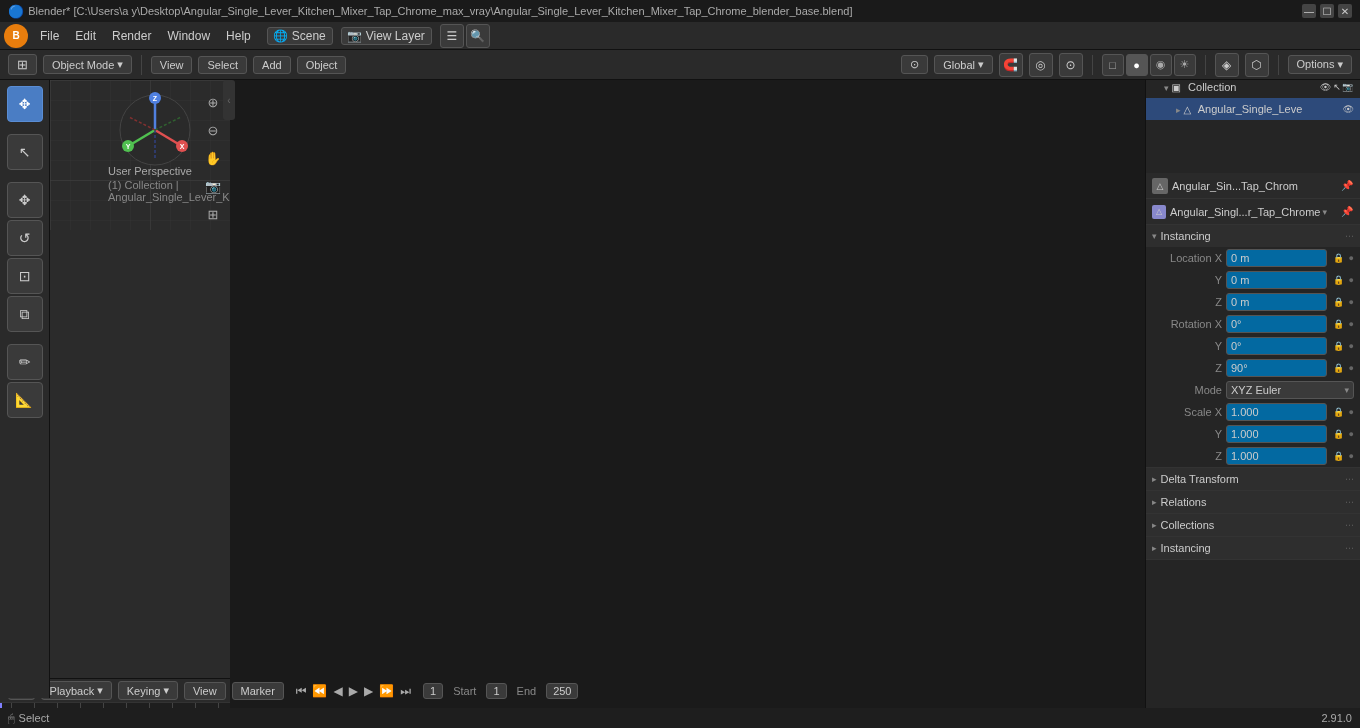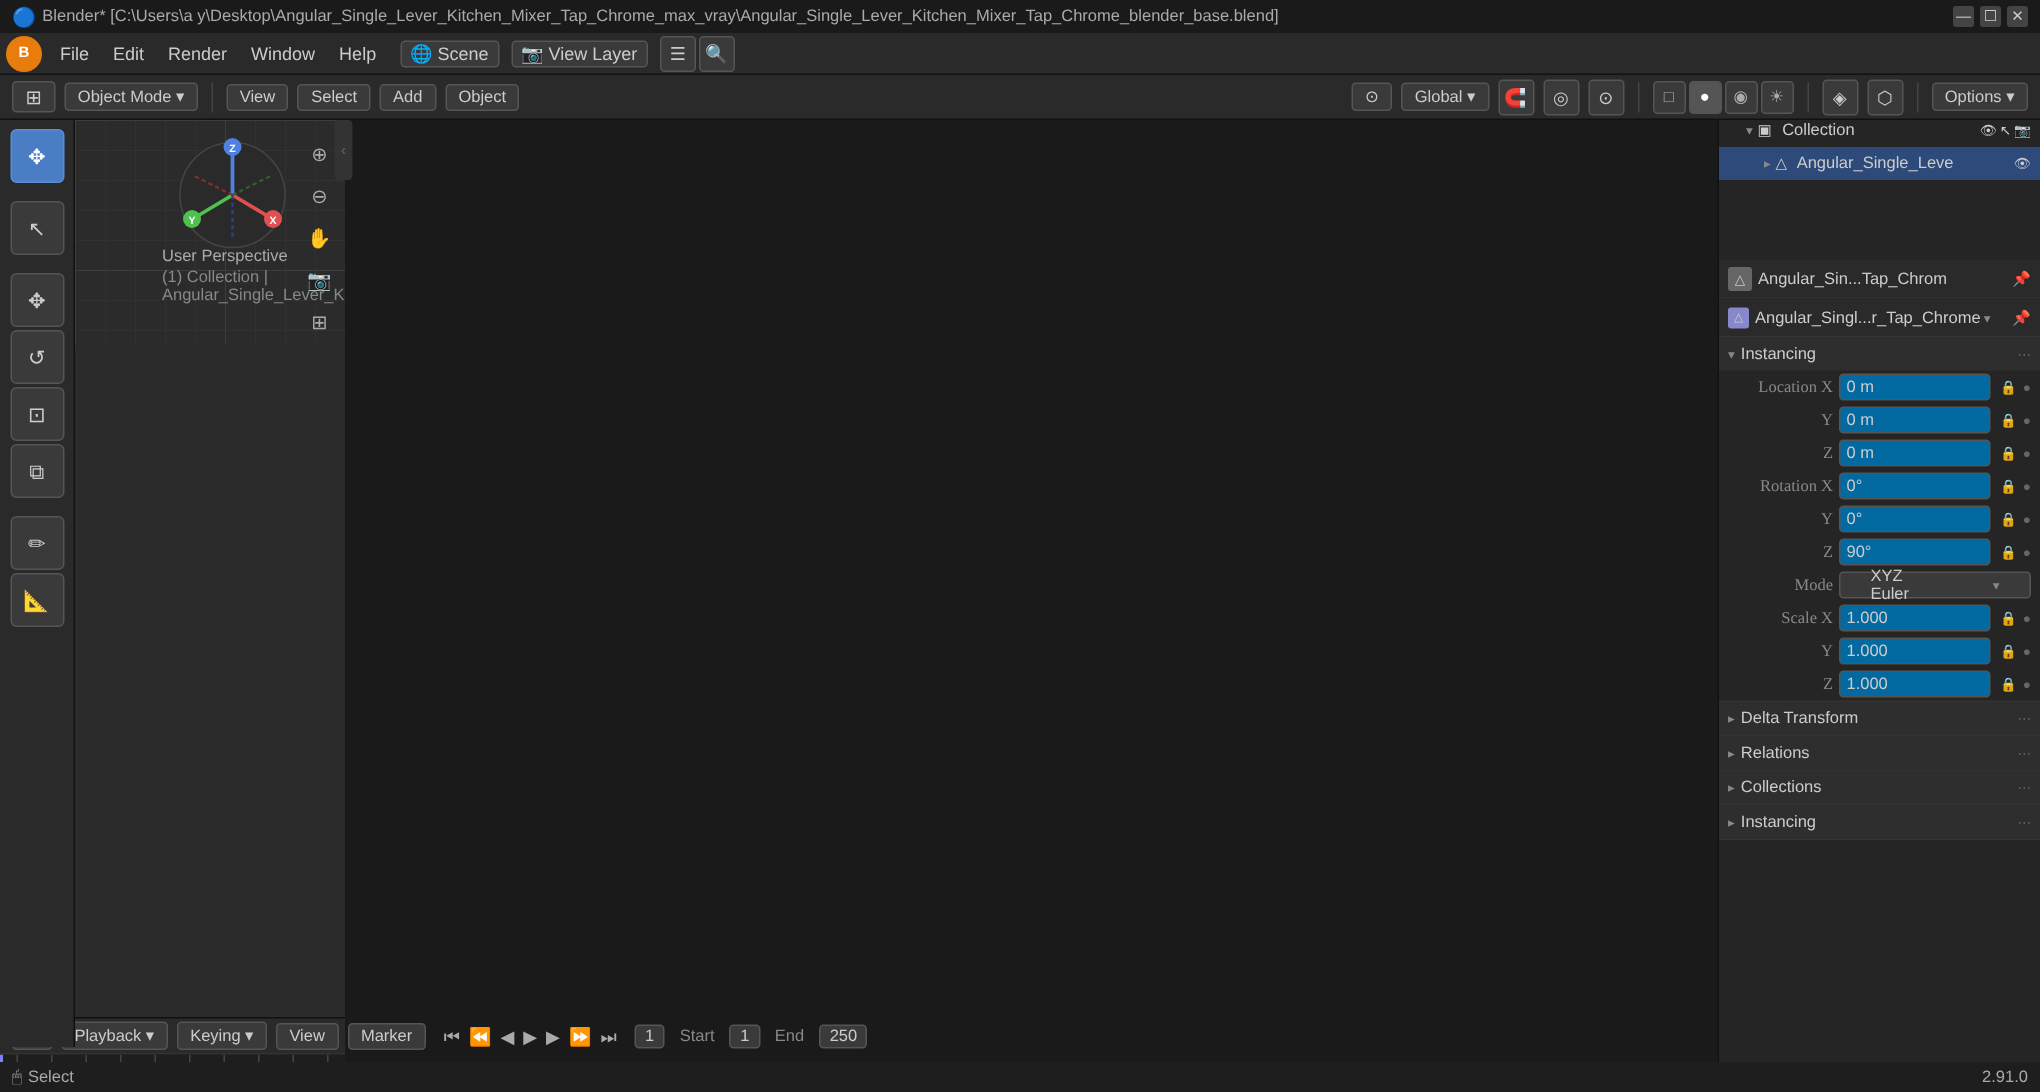--- a/index.html
+++ b/index.html
@@ -300,21 +300,20 @@
       height: 22px;
       padding: 0 6px;
       gap: 4px;
       font-size: 11px;
     }
     .prop-label {
       color: #888;
       width: 70px;
       text-align: right;
       flex-shrink: 0;
-      font-family: Liberation Serif, serif;
     }
     .prop-value {
       flex: 1;
       background: #0369a1;
       border: 1px solid #555;
       border-radius: 3px;
       height: 18px;
       display: flex; align-items: center;
       padding: 0 4px;
       color: #ccc;
@@ -356,21 +355,21 @@
     }
 
     
     .prop-dropdown {
       flex: 1;
       background: #3a3a3a;
       border: 1px solid #555;
       border-radius: 3px;
       height: 18px;
       display: flex; align-items: center; justify-content: space-between;
-      padding: 0 20px;
+      padding: 0 4px;
       color: #ccc;
       font-size: 11px;
       gap: 45px;
     }
 
     
     .tl-btn {
       width: 18px; height: 18px;
       display: flex; align-items: center; justify-content: center;
       cursor: pointer;

